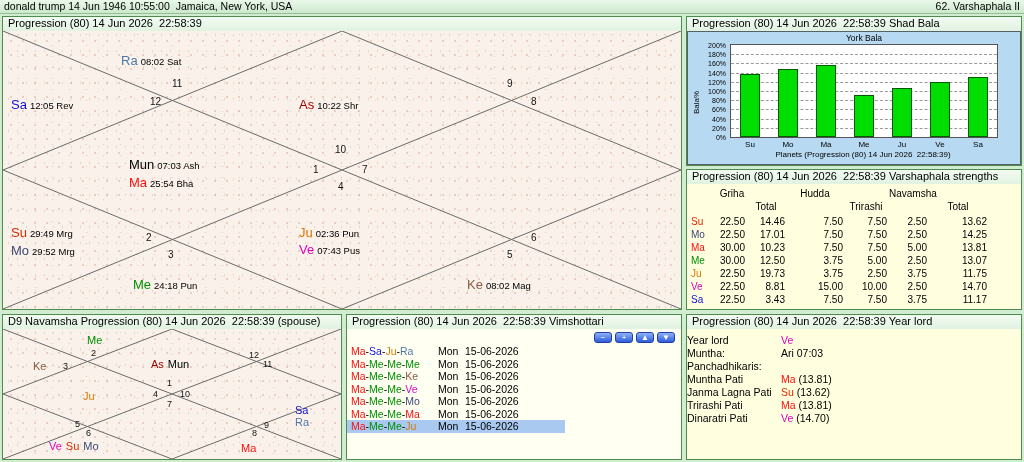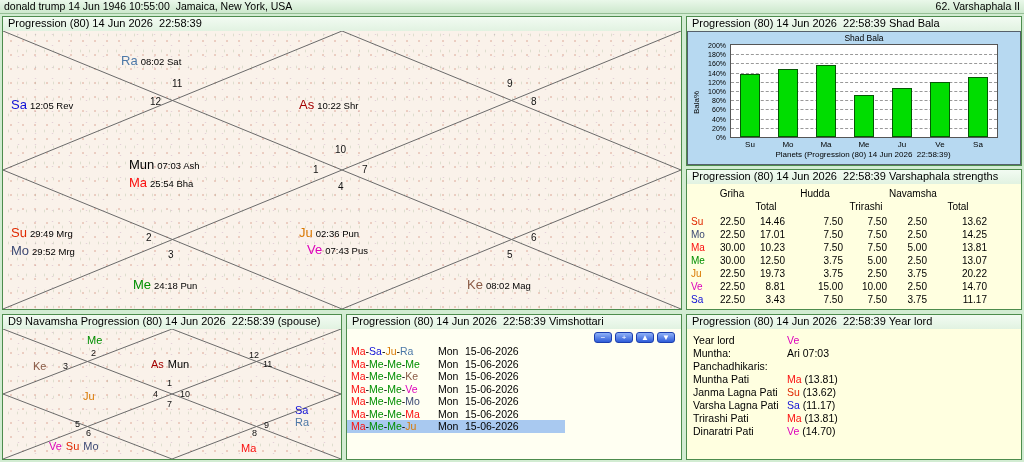--- a/index.html
+++ b/index.html
@@ -43,21 +43,21 @@
 #vims-content{position:absolute;left:0;top:14px;right:0;bottom:0;background:#fffff2}
 #vims-nav{position:absolute;top:3px;right:6px}
 .navbtn{display:inline-block;width:18px;height:11px;margin-left:3px;border-radius:3px;border:1px solid #1c3fae;background:linear-gradient(#8fb2f8,#2f5cd8);color:#fff;font-size:8px;line-height:10px;text-align:center;vertical-align:top;cursor:pointer}
 #vims-rows{position:absolute;left:0;top:16px;right:0}
 .vrow{height:12.5px;font-size:10.5px;line-height:12.5px;padding-left:4px;white-space:pre}
 .vrow .dasha{display:inline-block;width:87px}
 .vrow .day{display:inline-block;width:27px}
 .vrow.sel{background:#a9c9f0;width:218px}
 
 #yearlord-rows{position:absolute;left:0;top:14px;right:0;bottom:0;background:#ffffe0;padding-top:5px}
-.yrow{height:13px;font-size:10.5px;line-height:13px;padding-left:6px}
+.yrow{height:13px;font-size:10.5px;line-height:13px;}
 .yrow .ylab{display:inline-block;width:94px}
 </style>
 </head>
 <body>
 
 <div id="top-bar">
   <span id="tb-left">donald trump 14 Jun 1946 10:55:00  Jamaica, New York, USA</span>
   <span id="tb-right">62. Varshaphala II</span>
 </div>
 
@@ -70,42 +70,42 @@
       <polygon points="339,0 678,139 339,278 0,139"></polygon>
     </svg>
     <div class="pl" style="left:118px;top:22px"><span class="pn" style="color: rgb(77, 121, 168);">Ra</span><span class="pd">08:02 Sat</span></div>
     <div class="pl" style="left:8px;top:66px"><span class="pn" style="color: rgb(15, 15, 214);">Sa</span><span class="pd">12:05 Rev</span></div>
     <div class="pl" style="left:296px;top:66px"><span class="pn" style="color: rgb(164, 0, 0);">As</span><span class="pd">10:22 Shr</span></div>
     <div class="pl" style="left:126px;top:126px"><span class="pn" style="color: rgb(0, 0, 0);">Mun</span><span class="pd">07:03 Ash</span></div>
     <div class="pl" style="left:126px;top:144px"><span class="pn" style="color: rgb(251, 15, 15);">Ma</span><span class="pd">25:54 Bha</span></div>
     <div class="pl" style="left:8px;top:194px"><span class="pn" style="color: rgb(224, 40, 0);">Su</span><span class="pd">29:49 Mrg</span></div>
     <div class="pl" style="left:8px;top:212px"><span class="pn" style="color: rgb(61, 74, 117);">Mo</span><span class="pd">29:52 Mrg</span></div>
     <div class="pl" style="left:296px;top:194px"><span class="pn" style="color: rgb(217, 120, 0);">Ju</span><span class="pd">02:36 Pun</span></div>
-    <div class="pl" style="left:304px;top:211px"><span class="pn" style="color: rgb(221, 0, 187);">Ve</span><span class="pd">07:43 Pus</span></div>
+    <div class="pl" style="left:296px;top:211px"><span class="pn" style="color: rgb(221, 0, 187);">Ve</span><span class="pd">07:43 Pus</span></div>
     <div class="pl" style="left:130px;top:246px"><span class="pn" style="color: rgb(0, 143, 0);">Me</span><span class="pd">24:18 Pun</span></div>
     <div class="pl" style="left:464px;top:246px"><span class="pn" style="color: rgb(138, 90, 69);">Ke</span><span class="pd">08:02 Mag</span></div>
     <span class="hn" style="left:147px;top:66px">12</span>
     <span class="hn" style="left:169px;top:48px">11</span>
     <span class="hn" style="left:504px;top:48px">9</span>
     <span class="hn" style="left:528px;top:66px">8</span>
     <span class="hn" style="left:332px;top:114px">10</span>
     <span class="hn" style="left:310px;top:134px">1</span>
     <span class="hn" style="left:359px;top:134px">7</span>
     <span class="hn" style="left:335px;top:151px">4</span>
     <span class="hn" style="left:143px;top:202px">2</span>
     <span class="hn" style="left:165px;top:219px">3</span>
     <span class="hn" style="left:504px;top:219px">5</span>
     <span class="hn" style="left:528px;top:202px">6</span>
   </div>
 </div>
 
 <div class="panel" style="left:686px;top:16px;width:336px;height:150px">
   <div class="titlebar">Progression (80) 14 Jun 2026  22:58:39 Shad Bala</div>
   <div id="sb-content">
-    <div id="sb-title">Shad Bala</div>
+    <div id="sb-title">York Bala</div>
     <div id="sb-yaxis">Bala%</div>
     <div id="sb-plot">
         <div class="sb-grid" style="top: 82.8px;"></div>
         <div class="sb-grid" style="top: 73.6px;"></div>
         <div class="sb-grid" style="top: 64.4px;"></div>
         <div class="sb-grid" style="top: 55.2px;"></div>
         <div class="sb-grid" style="top: 46px;"></div>
         <div class="sb-grid" style="top: 36.8px;"></div>
         <div class="sb-grid" style="top: 27.6px;"></div>
         <div class="sb-grid" style="top: 18.4px;"></div>
@@ -198,21 +198,21 @@
         <span>2.50</span>
         <span>13.07</span>
       </div>
       <div class="srow">
         <span style="color: rgb(217, 120, 0);">Ju</span>
         <span>22.50</span>
         <span>19.73</span>
         <span>3.75</span>
         <span>2.50</span>
         <span>3.75</span>
-        <span>20.22</span>
+        <span>11.75</span>
       </div>
       <div class="srow">
         <span style="color: rgb(221, 0, 187);">Ve</span>
         <span>22.50</span>
         <span>8.81</span>
         <span>15.00</span>
         <span>10.00</span>
         <span>2.50</span>
         <span>14.70</span>
       </div>
@@ -278,17 +278,16 @@
 </div>
 
 <div class="panel" style="left:686px;top:314px;width:336px;height:146px">
   <div class="titlebar">Progression (80) 14 Jun 2026  22:58:39 Year lord</div>
   <div id="yearlord-rows">
       <div class="yrow"><span class="ylab">Year lord</span><span class="yval"><span style="color: rgb(221, 0, 187);">Ve</span></span></div>
       <div class="yrow"><span class="ylab">Muntha:</span><span class="yval">Ari 07:03</span></div>
       <div class="yrow"><span class="ylab">Panchadhikaris:</span><span class="yval"></span></div>
       <div class="yrow"><span class="ylab">Muntha Pati</span><span class="yval"><span style="color: rgb(251, 15, 15);">Ma</span><span> (13.81)</span></span></div>
       <div class="yrow"><span class="ylab">Janma Lagna Pati</span><span class="yval"><span style="color: rgb(224, 40, 0);">Su</span><span> (13.62)</span></span></div>
-      <div class="yrow"><span class="ylab">Varsha Lagna Pati</span><span class="yval"><span style="color: rgb(15, 15, 214);">Sa</span><span> (11.17)</span></span></div>
       <div class="yrow"><span class="ylab">Trirashi Pati</span><span class="yval"><span style="color: rgb(251, 15, 15);">Ma</span><span> (13.81)</span></span></div>
       <div class="yrow"><span class="ylab">Dinaratri Pati</span><span class="yval"><span style="color: rgb(221, 0, 187);">Ve</span><span> (14.70)</span></span></div>
     </div>
 </div>
 
 </body></html>

